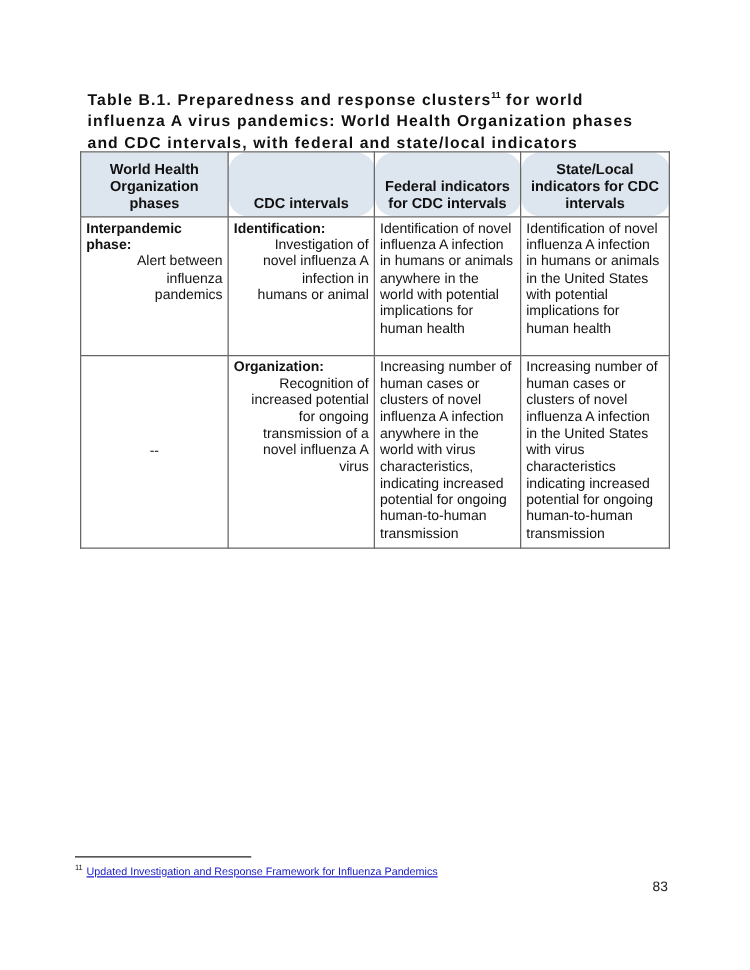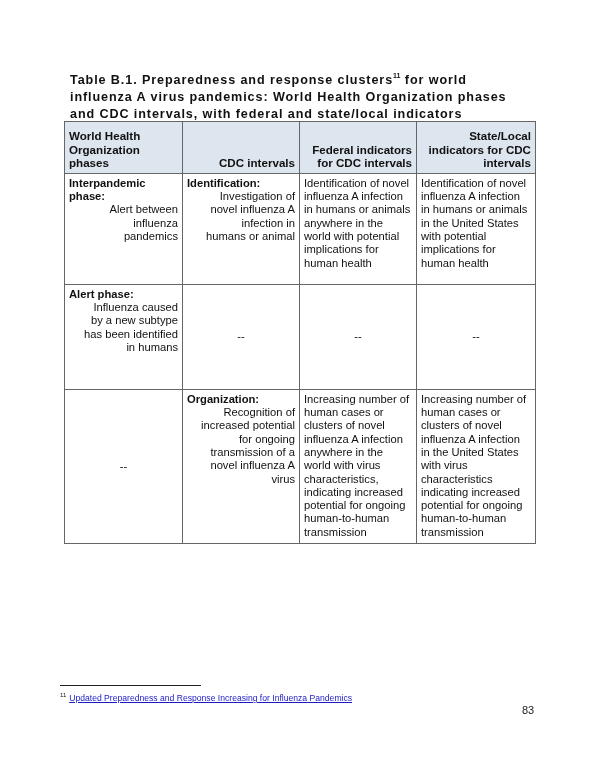--- a/index.html
+++ b/index.html
@@ -10,22 +10,22 @@
              font-size: 12.6px; line-height: 17px; letter-spacing: 0.9px; color: #111; }
   .caption sup { font-size: 7px; letter-spacing: 0; vertical-align: 6px; line-height: 0; }
   table.framework { position: absolute; left: 64px; top: 121px; width: 471px;
                     border-collapse: collapse; table-layout: fixed;
                     font-family: "Liberation Sans", sans-serif; font-size: 11.2px; line-height: 13.3px; }
   table.framework th, table.framework td { border: 1px solid #666; vertical-align: top;
                     padding: 3px 4px 3px 4px; }
   table.framework thead th { background: #dde5ee; font-weight: bold; vertical-align: bottom;
                     padding: 7px 4px 3px 4px; font-size: 11.6px; line-height: 13.6px; }
   table.framework thead tr { border-top: 1px solid #999; }
-  th.left { text-align: left; margin-top: 24px; }
-  th.center { text-align: right; }
+  th.left { text-align: center; margin-top: 24px; }
+  th.center { text-align: center; border-radius: 15px; }
   .head-phase { font-weight: bold; display: block; }
   .indent { display: block; padding-left: 14px; text-align: right; }
   .dash-cell { text-align: center; vertical-align: middle !important; }
   .footnote-rule { position: absolute; left: 60px; top: 685px; width: 141px; height: 1px; background: #222; }
   .footnote { position: absolute; left: 60px; top: 692px; font-size: 8.6px; color: #111; }
   .footnote sup { font-size: 6px; vertical-align: 4px; margin-right: 3px; }
   .footnote a { color: #1b1bc6; text-decoration: underline; }
   .page-num { position: absolute; left: 522px; top: 704px; font-size: 11px; color: #222; }
 </style>
 </head>
@@ -54,38 +54,29 @@
         <span class="head-phase">Interpandemic phase:</span>
         <span class="indent">Alert between influenza pandemics</span>
       </td>
       <td>
         <span class="head-phase">Identification:</span>
         <span class="indent">Investigation of novel influenza A infection in humans or animal</span>
       </td>
       <td>Identification of novel influenza A infection in humans or animals anywhere in the world with potential implications for human health</td>
       <td>Identification of novel influenza A infection in humans or animals in the United States with potential implications for human health</td>
     </tr>
-    <tr style="height:105px">
-      <td>
-        <span class="head-phase">Alert phase:</span>
-        <span class="indent">Influenza caused by a new subtype has been identified in humans</span>
-      </td>
-      <td class="dash-cell">--</td>
-      <td class="dash-cell">--</td>
-      <td class="dash-cell">--</td>
-    </tr>
     <tr style="height:154px">
       <td class="dash-cell">--</td>
       <td>
         <span class="head-phase">Organization:</span>
         <span class="indent">Recognition of increased potential for ongoing transmission of a novel influenza A virus</span>
       </td>
       <td>Increasing number of human cases or clusters of novel influenza A infection anywhere in the world with virus characteristics, indicating increased potential for ongoing human-to-human transmission</td>
       <td>Increasing number of human cases or clusters of novel influenza A infection in the United States with virus characteristics indicating increased potential for ongoing human-to-human transmission</td>
     </tr>
   </tbody>
 </table>
 
 <div class="footnote-rule"></div>
 <div class="footnote">
-  <sup>11</sup><a>Updated Preparedness and Response Increasing for Influenza Pandemics</a>
+  <sup>11</sup><a>Updated Investigation and Response Framework for Influenza Pandemics</a>
 </div>
 <div class="page-num">83</div>
 
 </body></html>

